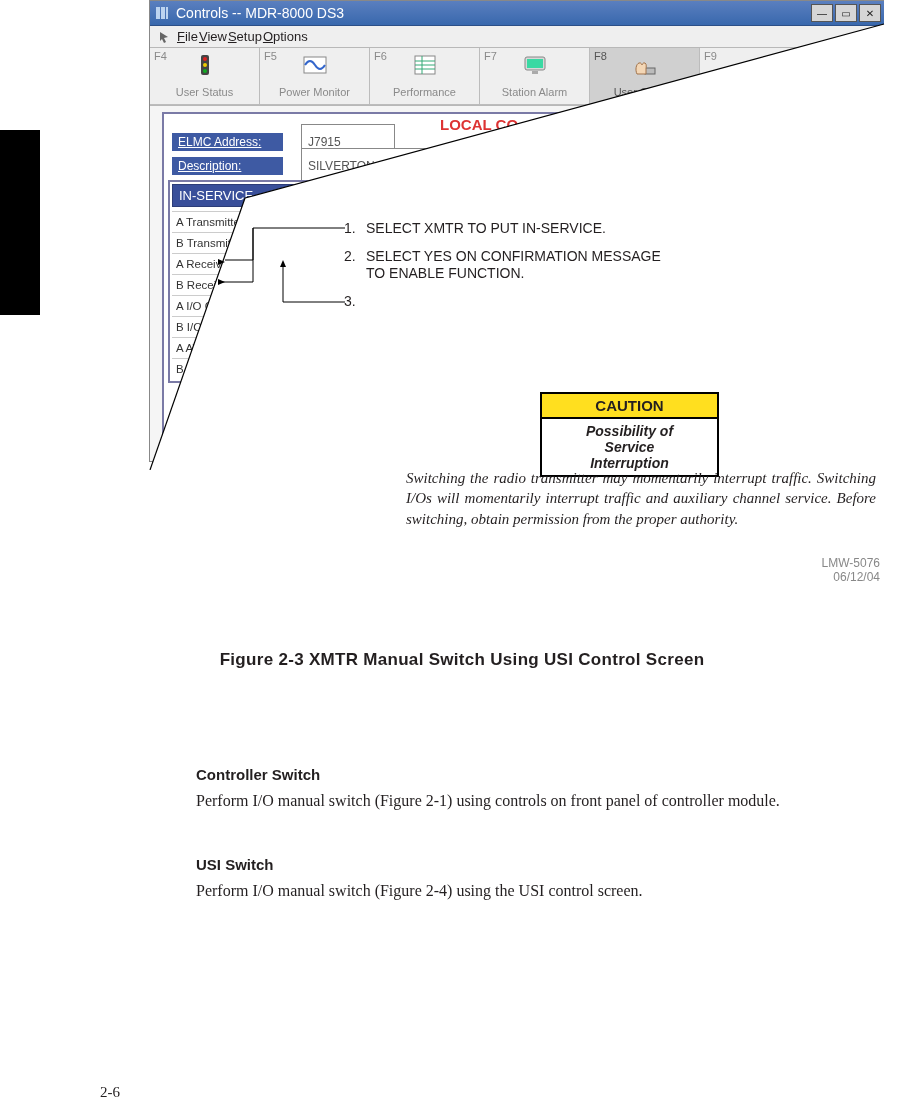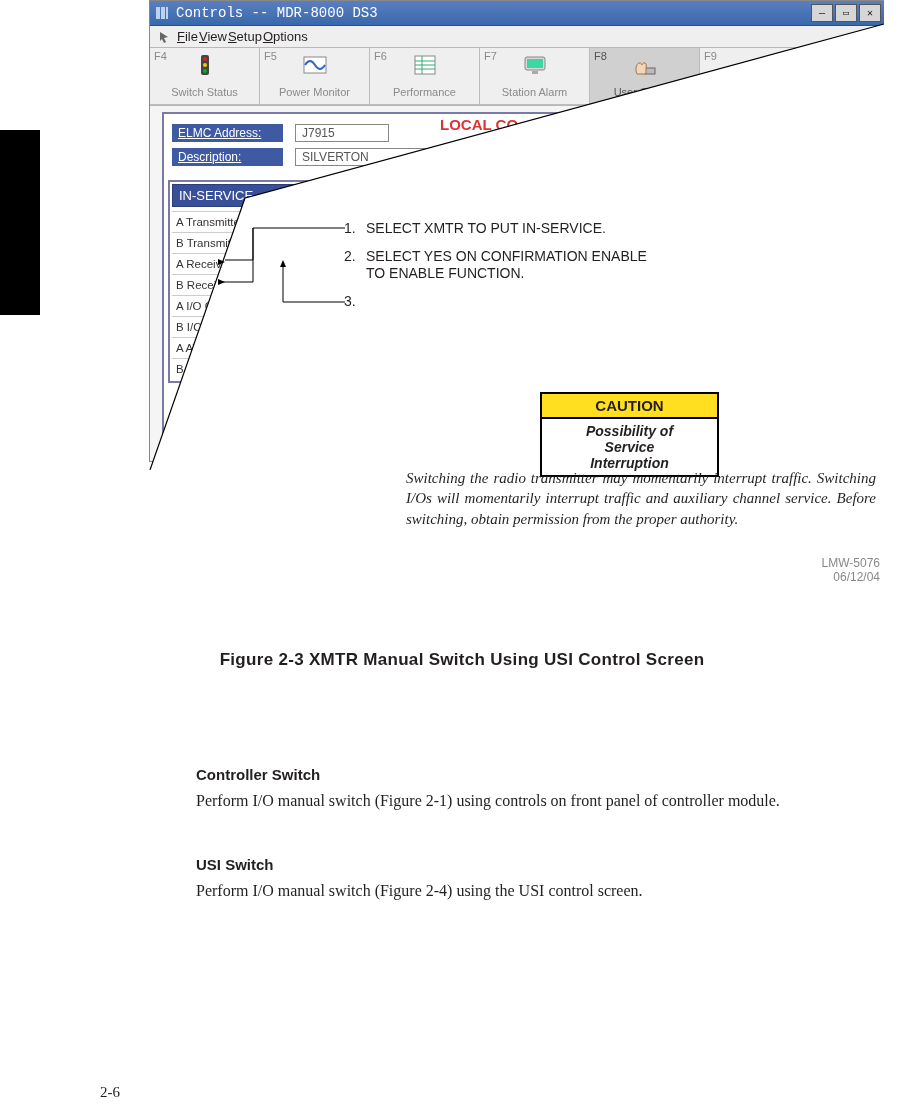--- a/index.html
+++ b/index.html
@@ -36,21 +36,20 @@
   .titlebar {
     display: flex;
     align-items: center;
     background: linear-gradient(#5a7fbf, #3968ad);
     color: #fff;
     height: 24px;
     padding: 0 4px;
     font-size: 14px;
     font-weight: 500;
     border-bottom: 1px solid #2c4f87;
-    font-family: Liberation Mono, monospace;
   }
   .titlebar .app-icon {
     width: 16px; height: 16px;
     margin-right: 6px;
     display: inline-block;
   }
   .titlebar .spacer { flex: 1; }
   .winbtn {
     width: 20px; height: 16px;
     margin-left: 2px;
@@ -148,22 +147,22 @@
   .fieldlabel {
     background: #3e5aa3;
     color: #fff;
     padding: 2px 6px;
     width: 99px;
     font-size: 12px;
     text-decoration: underline;
   }
   .fieldval {
     border: 1px solid #888;
-    padding: 1px 6px;
-    margin-left: 12px;
+    padding: 10px 6px;
+    margin-left: 18px;
     min-width: 80px;
     background: #fff;
     font-size: 12px;
     color: #555;
   }
   .panel {
     position: absolute;
     left: 4px;
     top: 66px;
     width: 225px;
@@ -331,21 +330,21 @@
       <div class="tbutton">
         <span class="fkey">F4</span>
         <span class="ticon">
           <svg viewBox="0 0 28 22">
               <rect x="10" y="1" width="8" height="20" rx="2" fill="#444"></rect>
               <circle cx="14" cy="5" r="2" fill="#d22"></circle>
               <circle cx="14" cy="11" r="2" fill="#ec0"></circle>
               <circle cx="14" cy="17" r="2" fill="#1a2"></circle>
             </svg>
         </span>
-        <span>Switch Status</span>
+        <span>User Status</span>
       </div>
       <div class="tbutton">
         <span class="fkey">F5</span>
         <span class="ticon">
           <svg viewBox="0 0 28 22">
               <rect x="3" y="3" width="22" height="16" fill="#fff" stroke="#888"></rect>
               <path d="M4 11 Q9 3 14 11 T24 11" stroke="#36c" fill="none" stroke-width="2"></path>
             </svg>
         </span>
         <span>Power Monitor</span>
@@ -464,21 +463,21 @@
     <path d="M283 268 L280 275 L286 275 Z" fill="#000" transform="translate(0,-8)"></path>
   </svg>
 
   <div class="instructions">
     <div class="step">
         <span class="num">1.</span>
         <span>SELECT XMTR TO PUT IN-SERVICE.</span>
       </div>
     <div class="step">
         <span class="num">2.</span>
-        <span><span>SELECT YES ON CONFIRMATION ENABLE</span><br><span>TO ENABLE FUNCTION.</span></span>
+        <span><span>SELECT YES ON CONFIRMATION MESSAGE</span><br><span>TO ENABLE FUNCTION.</span></span>
       </div>
     <div class="step">
         <span class="num">3.</span>
       </div>
   </div>
 
   <div class="caution-box">
     <div class="chdr">CAUTION</div>
     <div class="cbody">
       <span>Possibility of</span><br>

